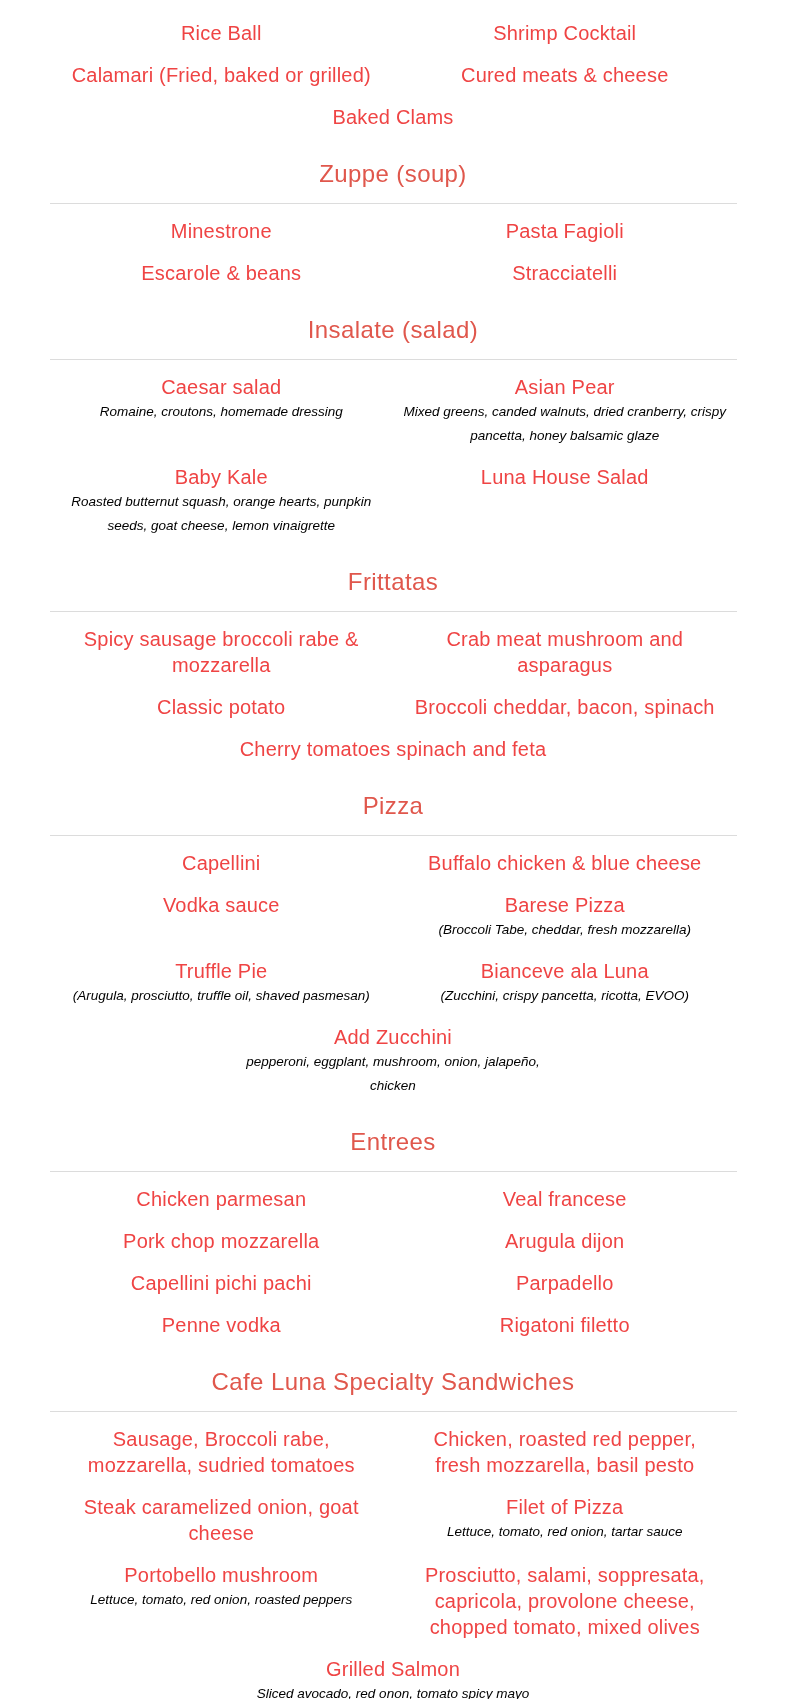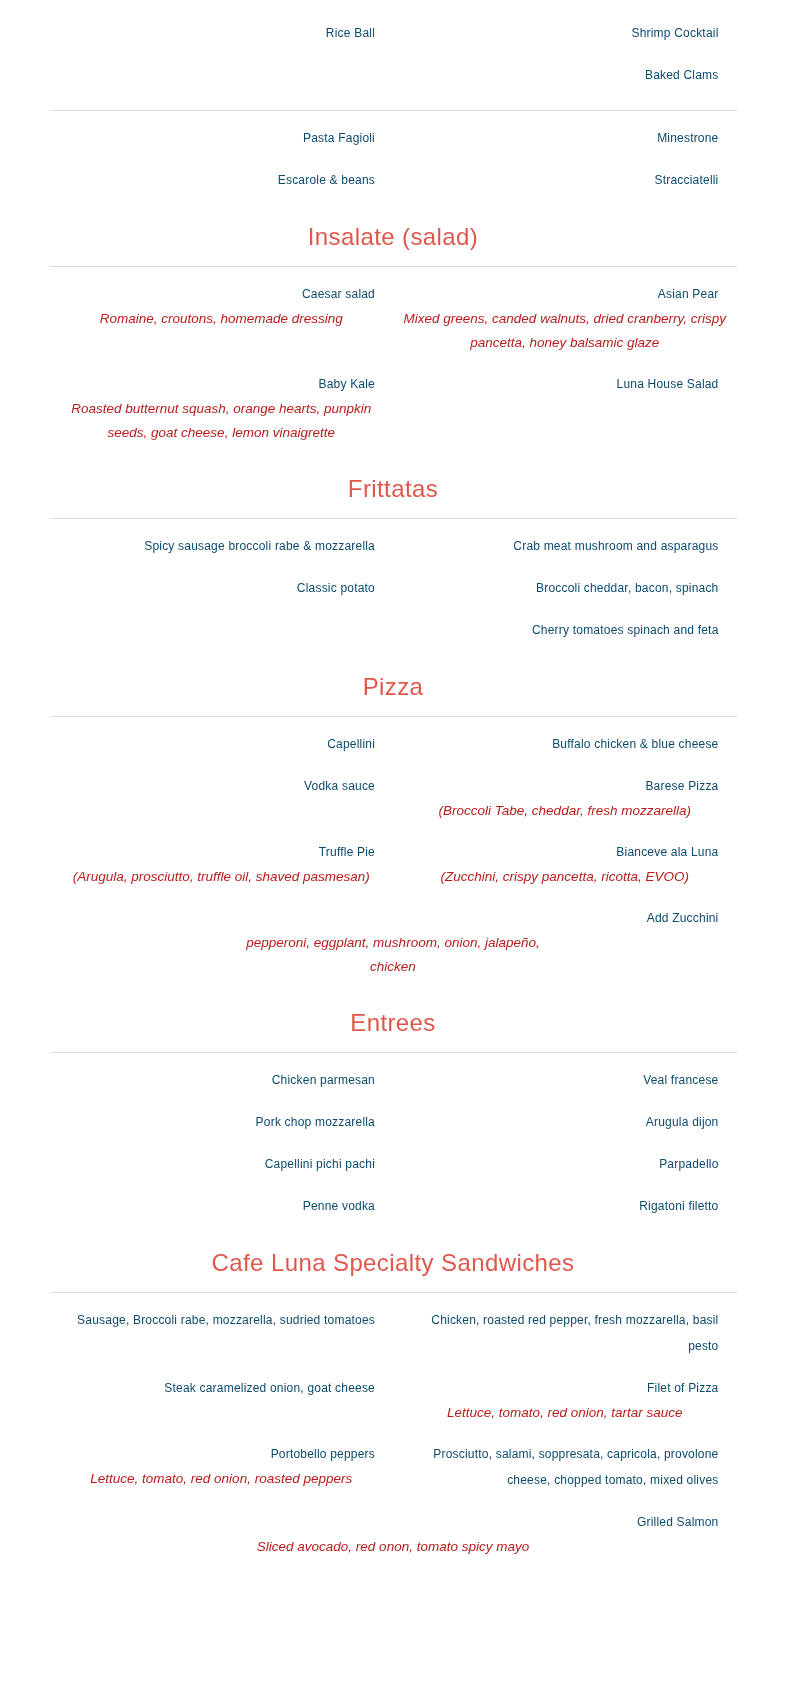--- a/index.html
+++ b/index.html
@@ -37,33 +37,32 @@
     align-items: flex-start;
     padding: 8px 0;
   }
   .cell {
     box-sizing: border-box;
     text-align: center;
   }
   .cell.pair { width: 50%; padding: 0 8px; }
   .cell.single { width: 100%; padding: 0 8px; }
   .item-title {
-    font-size: 12px;
+    font-size: 20px;
     line-height: 26px;
     font-weight: 400;
-    color: #0c4a6e;
+    color: #ef4444;
     letter-spacing: 0.2px;
     padding: 0 10px;
-    text-align: right;
   }
   .item-desc {
     font-style: italic;
     font-size: 13.5px;
     line-height: 24px;
-    color: #b91c1c;
+    color: #000000;
   }
   .cell.single .item-desc {
     max-width: 340px;
     margin: 0 auto;
     font-style: italic;
   }
 </style>
 </head>
 <body>
 
@@ -71,33 +70,42 @@
     <section>
       <div class="mrow">
         <div class="cell pair">
           <div class="item-title">Rice Ball</div>
         </div>
         <div class="cell pair">
           <div class="item-title">Shrimp Cocktail</div>
         </div>
       </div>
       <div class="mrow">
+        <div class="cell pair">
+          <div class="item-title">Calamari (Fried, baked or grilled)</div>
+        </div>
+        <div class="cell pair">
+          <div class="item-title">Cured meats &amp; cheese</div>
+        </div>
+      </div>
+      <div class="mrow">
         <div class="cell single">
           <div class="item-title">Baked Clams</div>
         </div>
       </div>
     </section>
     <section>
-      <div class="divider"></div>
-      <div class="mrow">
+      <h2 class="section-heading">Zuppe (soup)</h2>
+      <div class="divider"></div>
+      <div class="mrow">
+        <div class="cell pair">
+          <div class="item-title">Minestrone</div>
+        </div>
         <div class="cell pair">
           <div class="item-title">Pasta Fagioli</div>
-        </div>
-        <div class="cell pair">
-          <div class="item-title">Minestrone</div>
         </div>
       </div>
       <div class="mrow">
         <div class="cell pair">
           <div class="item-title">Escarole &amp; beans</div>
         </div>
         <div class="cell pair">
           <div class="item-title">Stracciatelli</div>
         </div>
       </div>
@@ -238,21 +246,21 @@
         <div class="cell pair">
           <div class="item-title">Steak caramelized onion, goat cheese</div>
         </div>
         <div class="cell pair">
           <div class="item-title">Filet of Pizza</div>
           <div class="item-desc">Lettuce, tomato, red onion, tartar sauce</div>
         </div>
       </div>
       <div class="mrow">
         <div class="cell pair">
-          <div class="item-title">Portobello peppers</div>
+          <div class="item-title">Portobello mushroom</div>
           <div class="item-desc">Lettuce, tomato, red onion, roasted peppers</div>
         </div>
         <div class="cell pair">
           <div class="item-title">Prosciutto, salami, soppresata, capricola, provolone cheese, chopped tomato, mixed olives</div>
         </div>
       </div>
       <div class="mrow">
         <div class="cell single">
           <div class="item-title">Grilled Salmon</div>
           <div class="item-desc">Sliced avocado, red onon, tomato spicy mayo</div>

